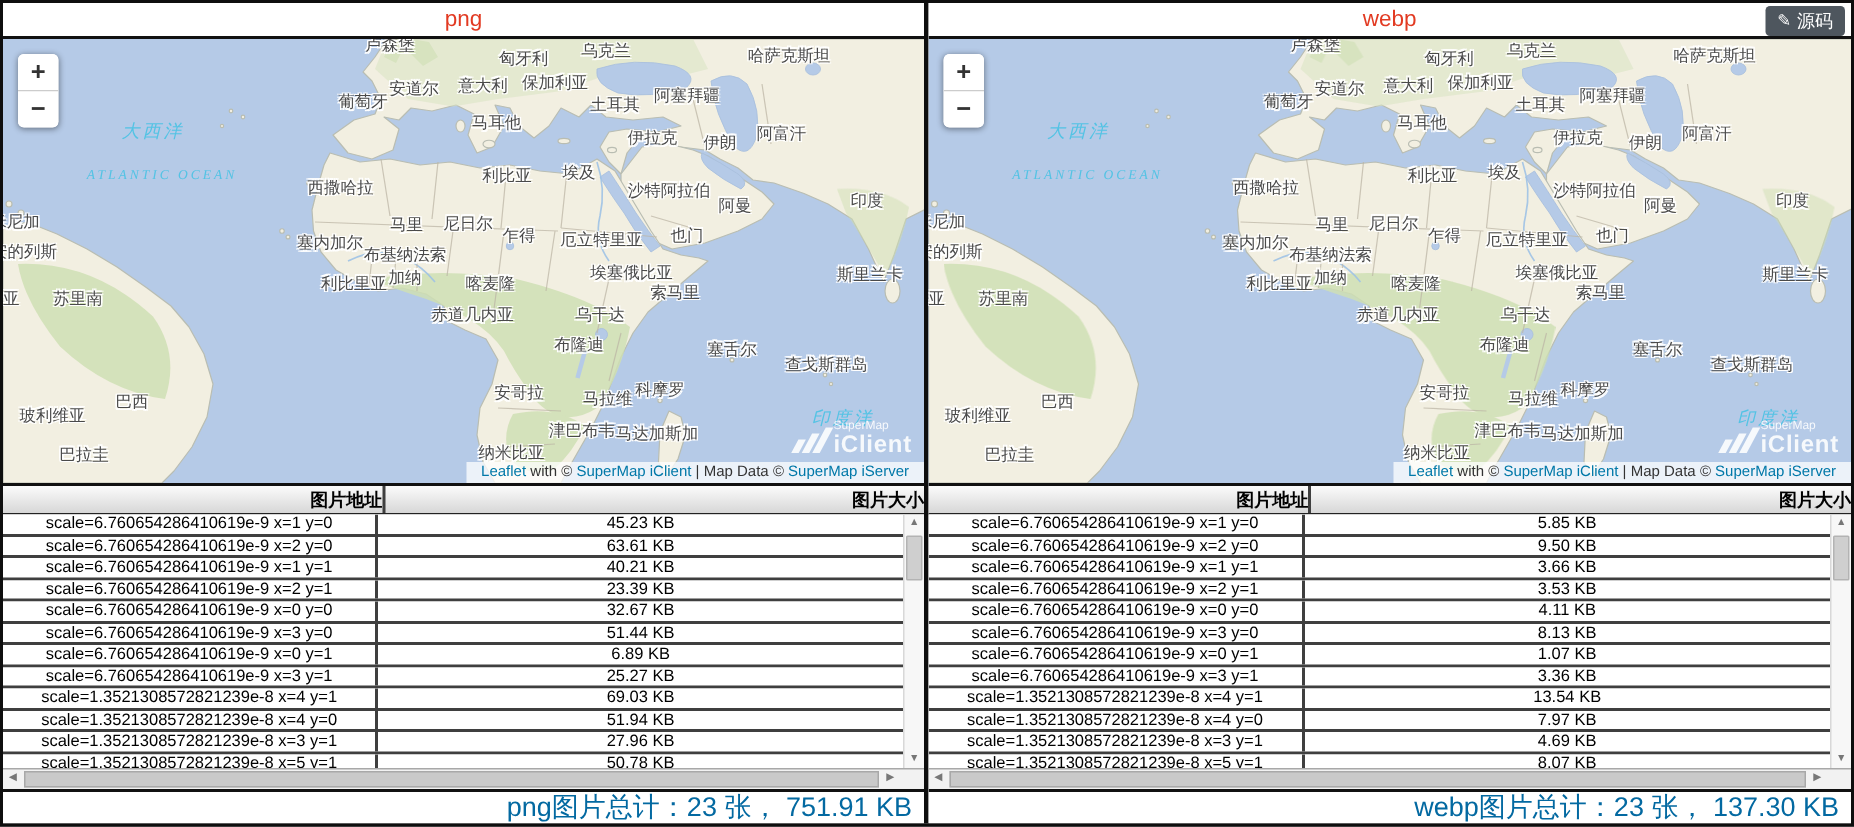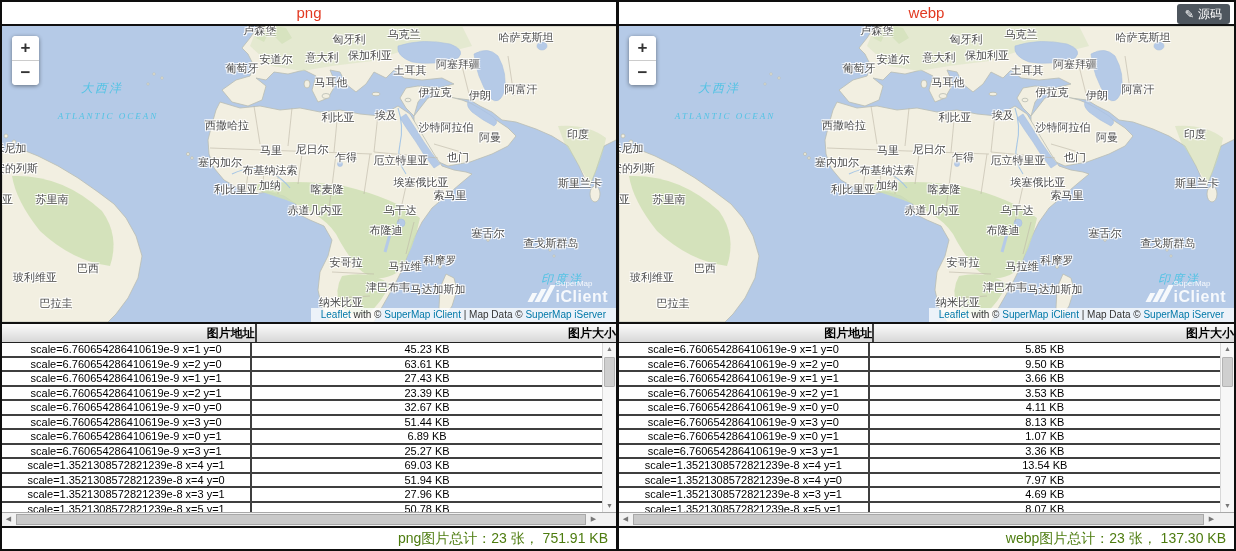--- a/index.html
+++ b/index.html
@@ -49,21 +49,21 @@
   .vscroll{position:absolute;right:0;top:0;bottom:0;width:14px;background:#f7f7f7;border-left:1px solid #d8d8d8;box-sizing:border-box;}
   .vscroll .arr{height:12px;line-height:12px;text-align:center;font-size:7px;color:#777;cursor:pointer;}
   .vscroll .arr.down{position:absolute;bottom:0;left:0;right:0;}
   .vscroll .vthumb{position:absolute;top:14px;left:1px;right:1px;height:28px;background:#cfcfcf;border:1px solid #b3b3b3;border-radius:1px;cursor:pointer;}
   .hscroll{height:13px;flex:none;position:relative;background:#f2f2f2;border-top:1px solid #a8a8a8;}
   .hscroll .arr{position:absolute;top:0;bottom:0;width:13px;line-height:12px;text-align:center;font-size:7px;color:#777;cursor:pointer;}
   .hscroll .arr.left{left:0;}
   .hscroll .arr.right{right:16px;}
   .hscroll .hthumb{position:absolute;left:14px;right:30px;top:1px;bottom:1px;background:#c9c9c9;border:1px solid #a8a8a8;cursor:pointer;}
   
-  .pfooter{height:23px;flex:none;border-top:2px solid #111;background:#fff;text-align:right;font-size:14px;line-height:21px;color:#4d7c0f;padding-right:8px;box-sizing:border-box;}
+  .pfooter{height:23px;flex:none;border-top:2px solid #111;background:#fff;text-align:right;font-size:18px;line-height:21px;color:#0369a1;padding-right:8px;box-sizing:border-box;}
 </style>
 </head>
 <body>
 
 <div class="app">
 
   <div class="panel left">
     <div class="title-bar">png</div>
     <div class="map-canvas">
   <svg width="618" height="296" viewBox="0 0 618 296">
@@ -239,21 +239,21 @@
           <div class="trow">
             <div class="td url">scale=6.760654286410619e-9 x=1 y=0</div>
             <div class="td size">45.23 KB</div>
           </div>
           <div class="trow">
             <div class="td url">scale=6.760654286410619e-9 x=2 y=0</div>
             <div class="td size">63.61 KB</div>
           </div>
           <div class="trow">
             <div class="td url">scale=6.760654286410619e-9 x=1 y=1</div>
-            <div class="td size">27.43 KB</div>
+            <div class="td size">40.21 KB</div>
           </div>
           <div class="trow">
             <div class="td url">scale=6.760654286410619e-9 x=2 y=1</div>
             <div class="td size">23.39 KB</div>
           </div>
           <div class="trow">
             <div class="td url">scale=6.760654286410619e-9 x=0 y=0</div>
             <div class="td size">32.67 KB</div>
           </div>
           <div class="trow">

